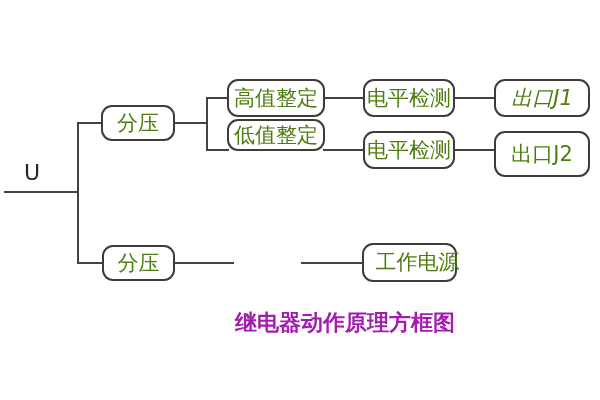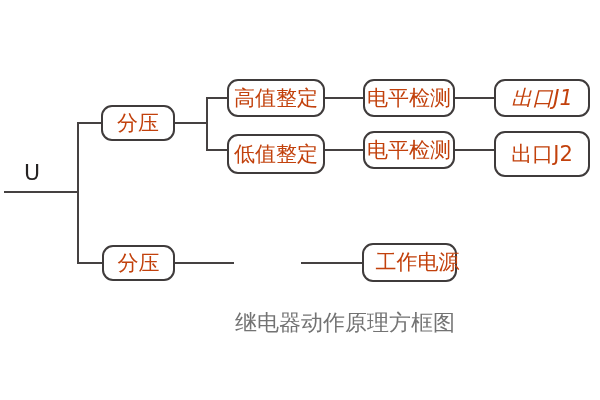--- a/index.html
+++ b/index.html
@@ -19,21 +19,21 @@
     position: absolute;
     box-sizing: border-box;
     border: 2px solid #3f3b3b;
     border-radius: 11px;
     background: #ffffff;
     display: flex;
     align-items: center;
     justify-content: center;
     font-size: 21px;
     line-height: 1;
-    color: #c2410c;
+    color: #4d7c0f;
     white-space: nowrap;
   }
   .hline, .vline {
     position: absolute;
     background: #454141;
   }
   .hline { height: 2px; }
   .vline { width: 2px; }
   #u-label {
     position: absolute;
@@ -41,30 +41,31 @@
     top: 160px;
     font-size: 22px;
     color: #262323;
   }
   #caption {
     position: absolute;
     left: 345px;
     top: 308px;
     transform: translateX(-50%);
     font-size: 22px;
-    color: #737373;
+    color: #a21caf;
     white-space: nowrap;
+    font-weight: bold;
   }
 
   
   #node-divider-top    { left:101px; top:105px; width:74px; height:36px; }
   #node-high-setting   { left:227px; top:79px;  width:98px; height:38px; }
   #node-level-detect-1 { left:363px; top:79px;  width:92px; height:38px; }
   #node-output-j1      { left:494px; top:79px;  width:96px; height:38px;font-style:italic; }
-  #node-low-setting    { left:227px; top:134px; width:98px; height:40px; }
+  #node-low-setting    { left:227px; top:119px; width:98px; height:32px; }
   #node-level-detect-2 { left:363px; top:131px; width:92px; height:38px; }
   #node-output-j2      { left:494px; top:131px; width:96px; height:46px; }
   #node-divider-bottom { left:102px; top:245px; width:73px; height:36px; }
   #node-regulator      { left:232px; top:244px; width:71px; height:38px; }
   #node-working-power  { left:362px; top:243px; width:95px; height:39px;padding-left:16px; }
 
   
   #line-input          { left:4px;   top:191px; width:74px;  }
   #line-trunk          { left:77px;  top:122px; height:142px; }
   #line-trunk-to-divtop{ left:77px;  top:122px; width:26px;  }

